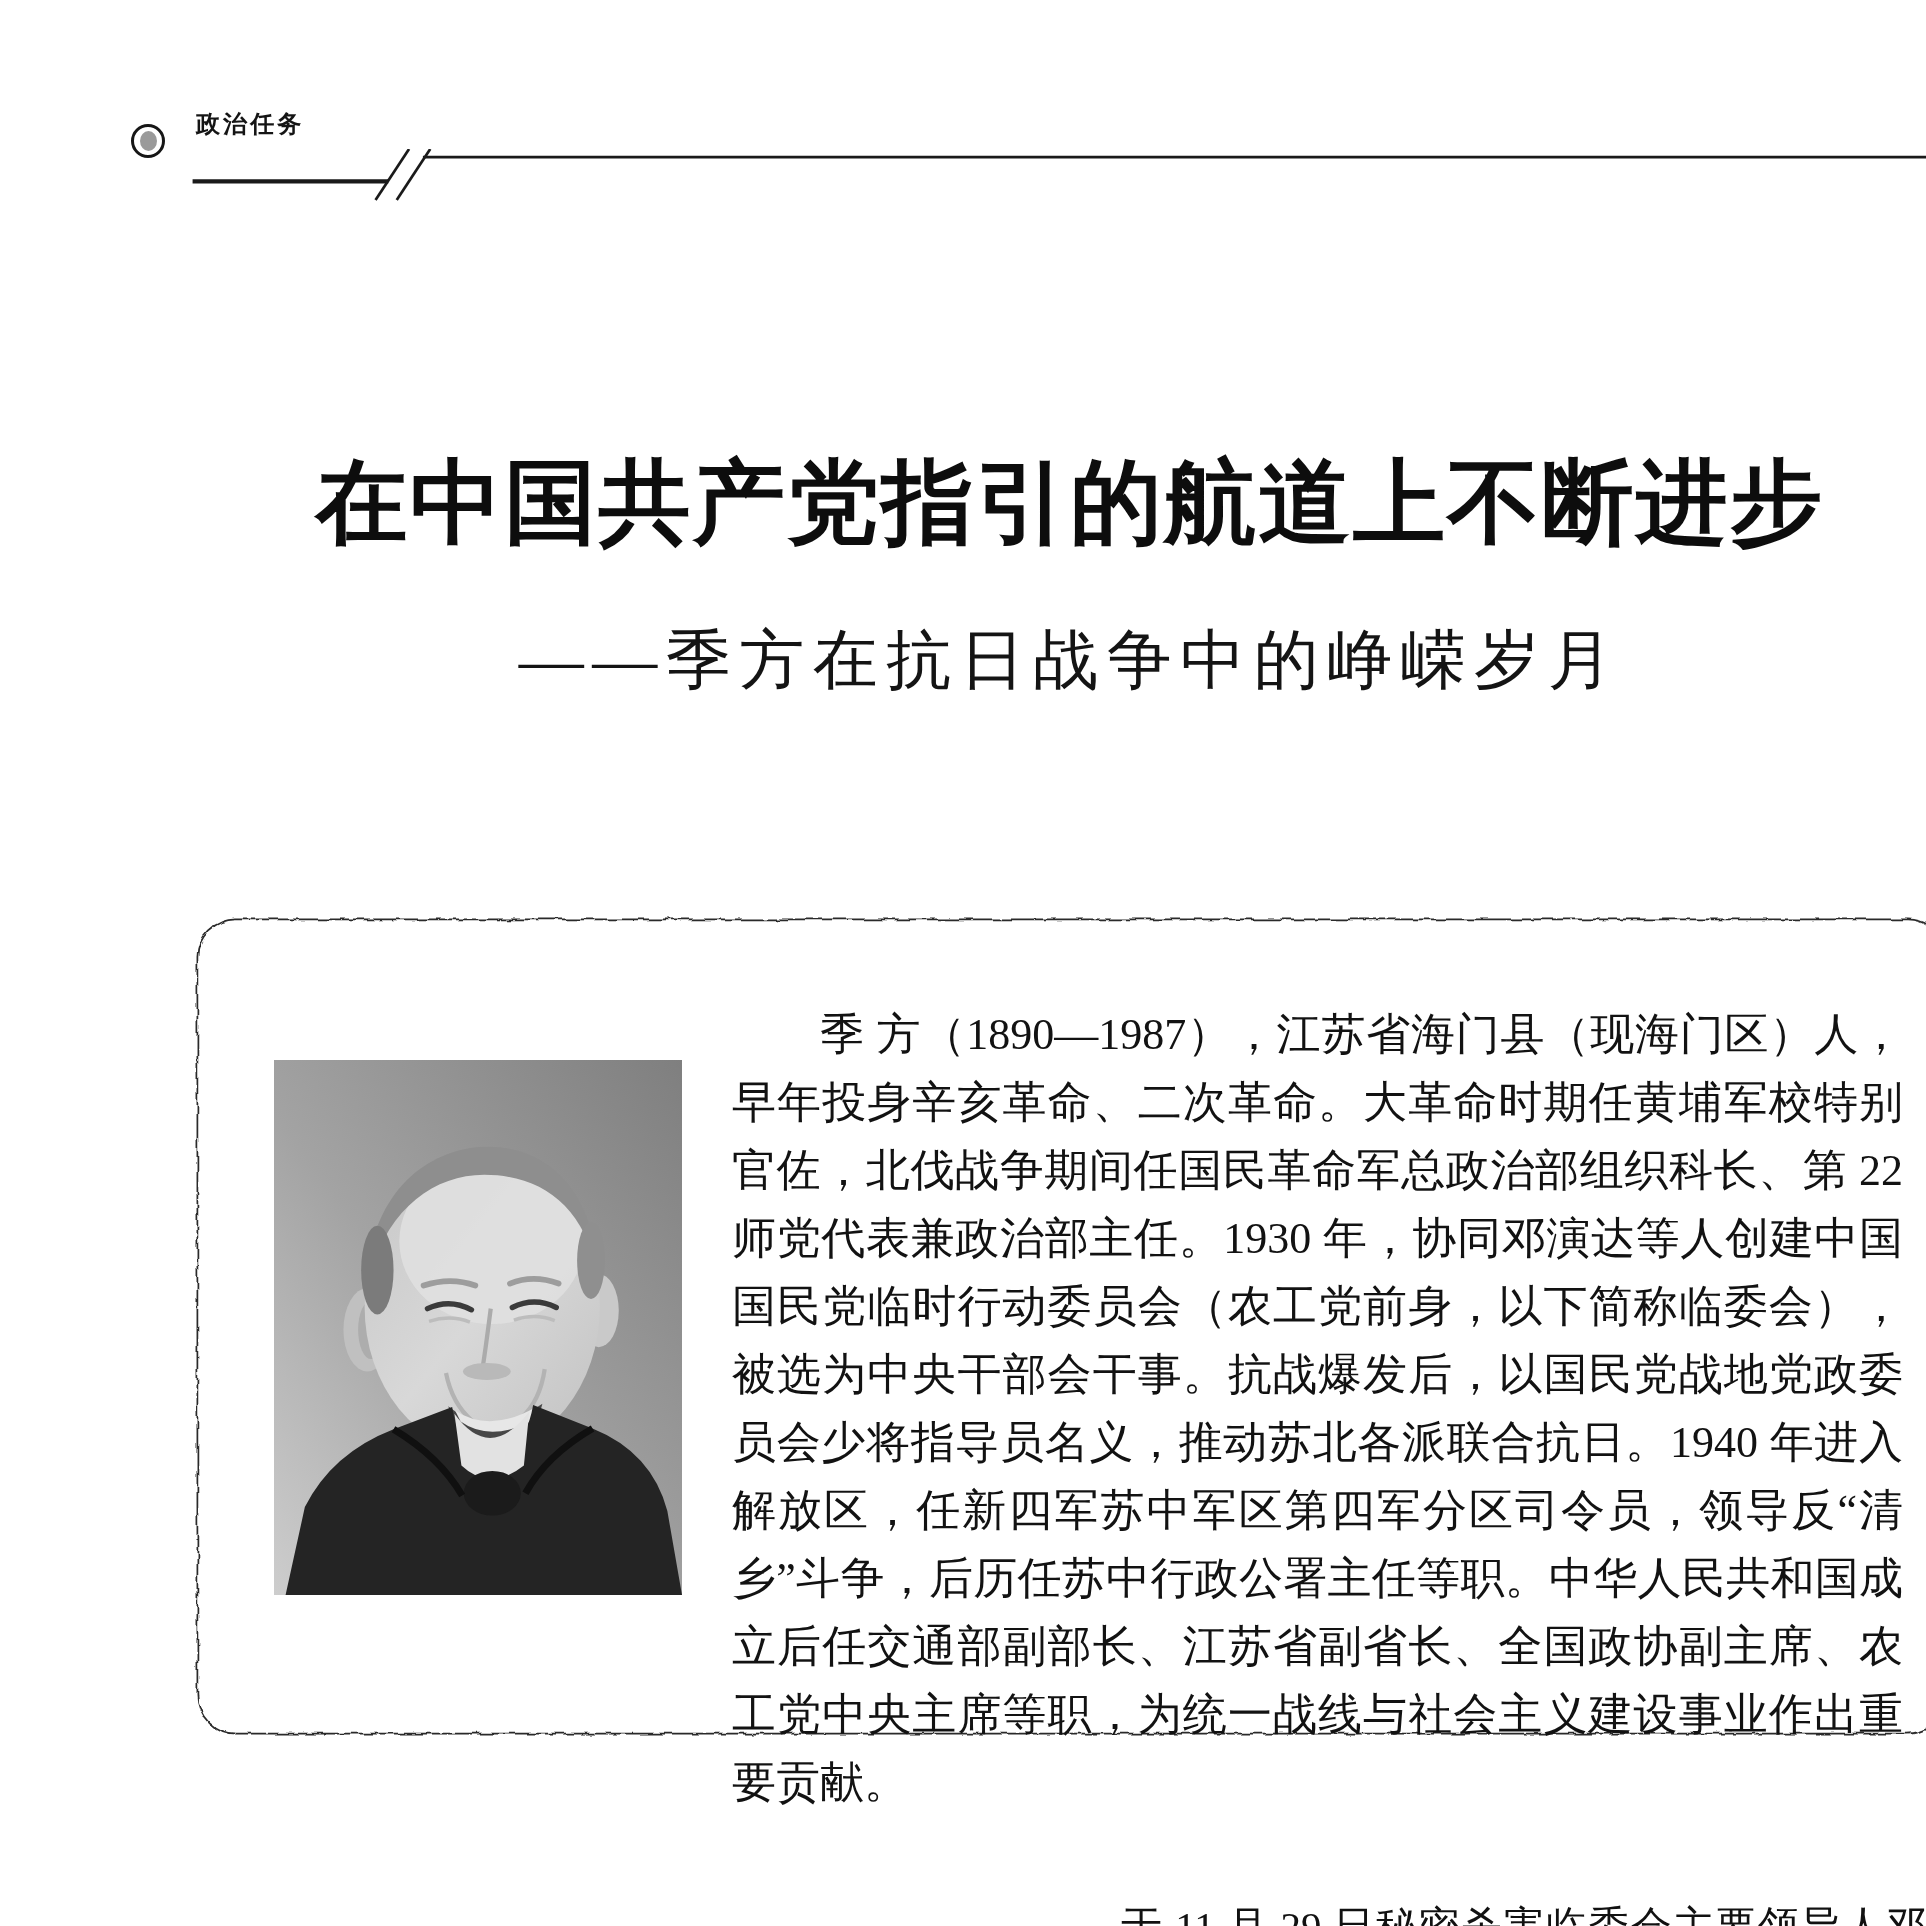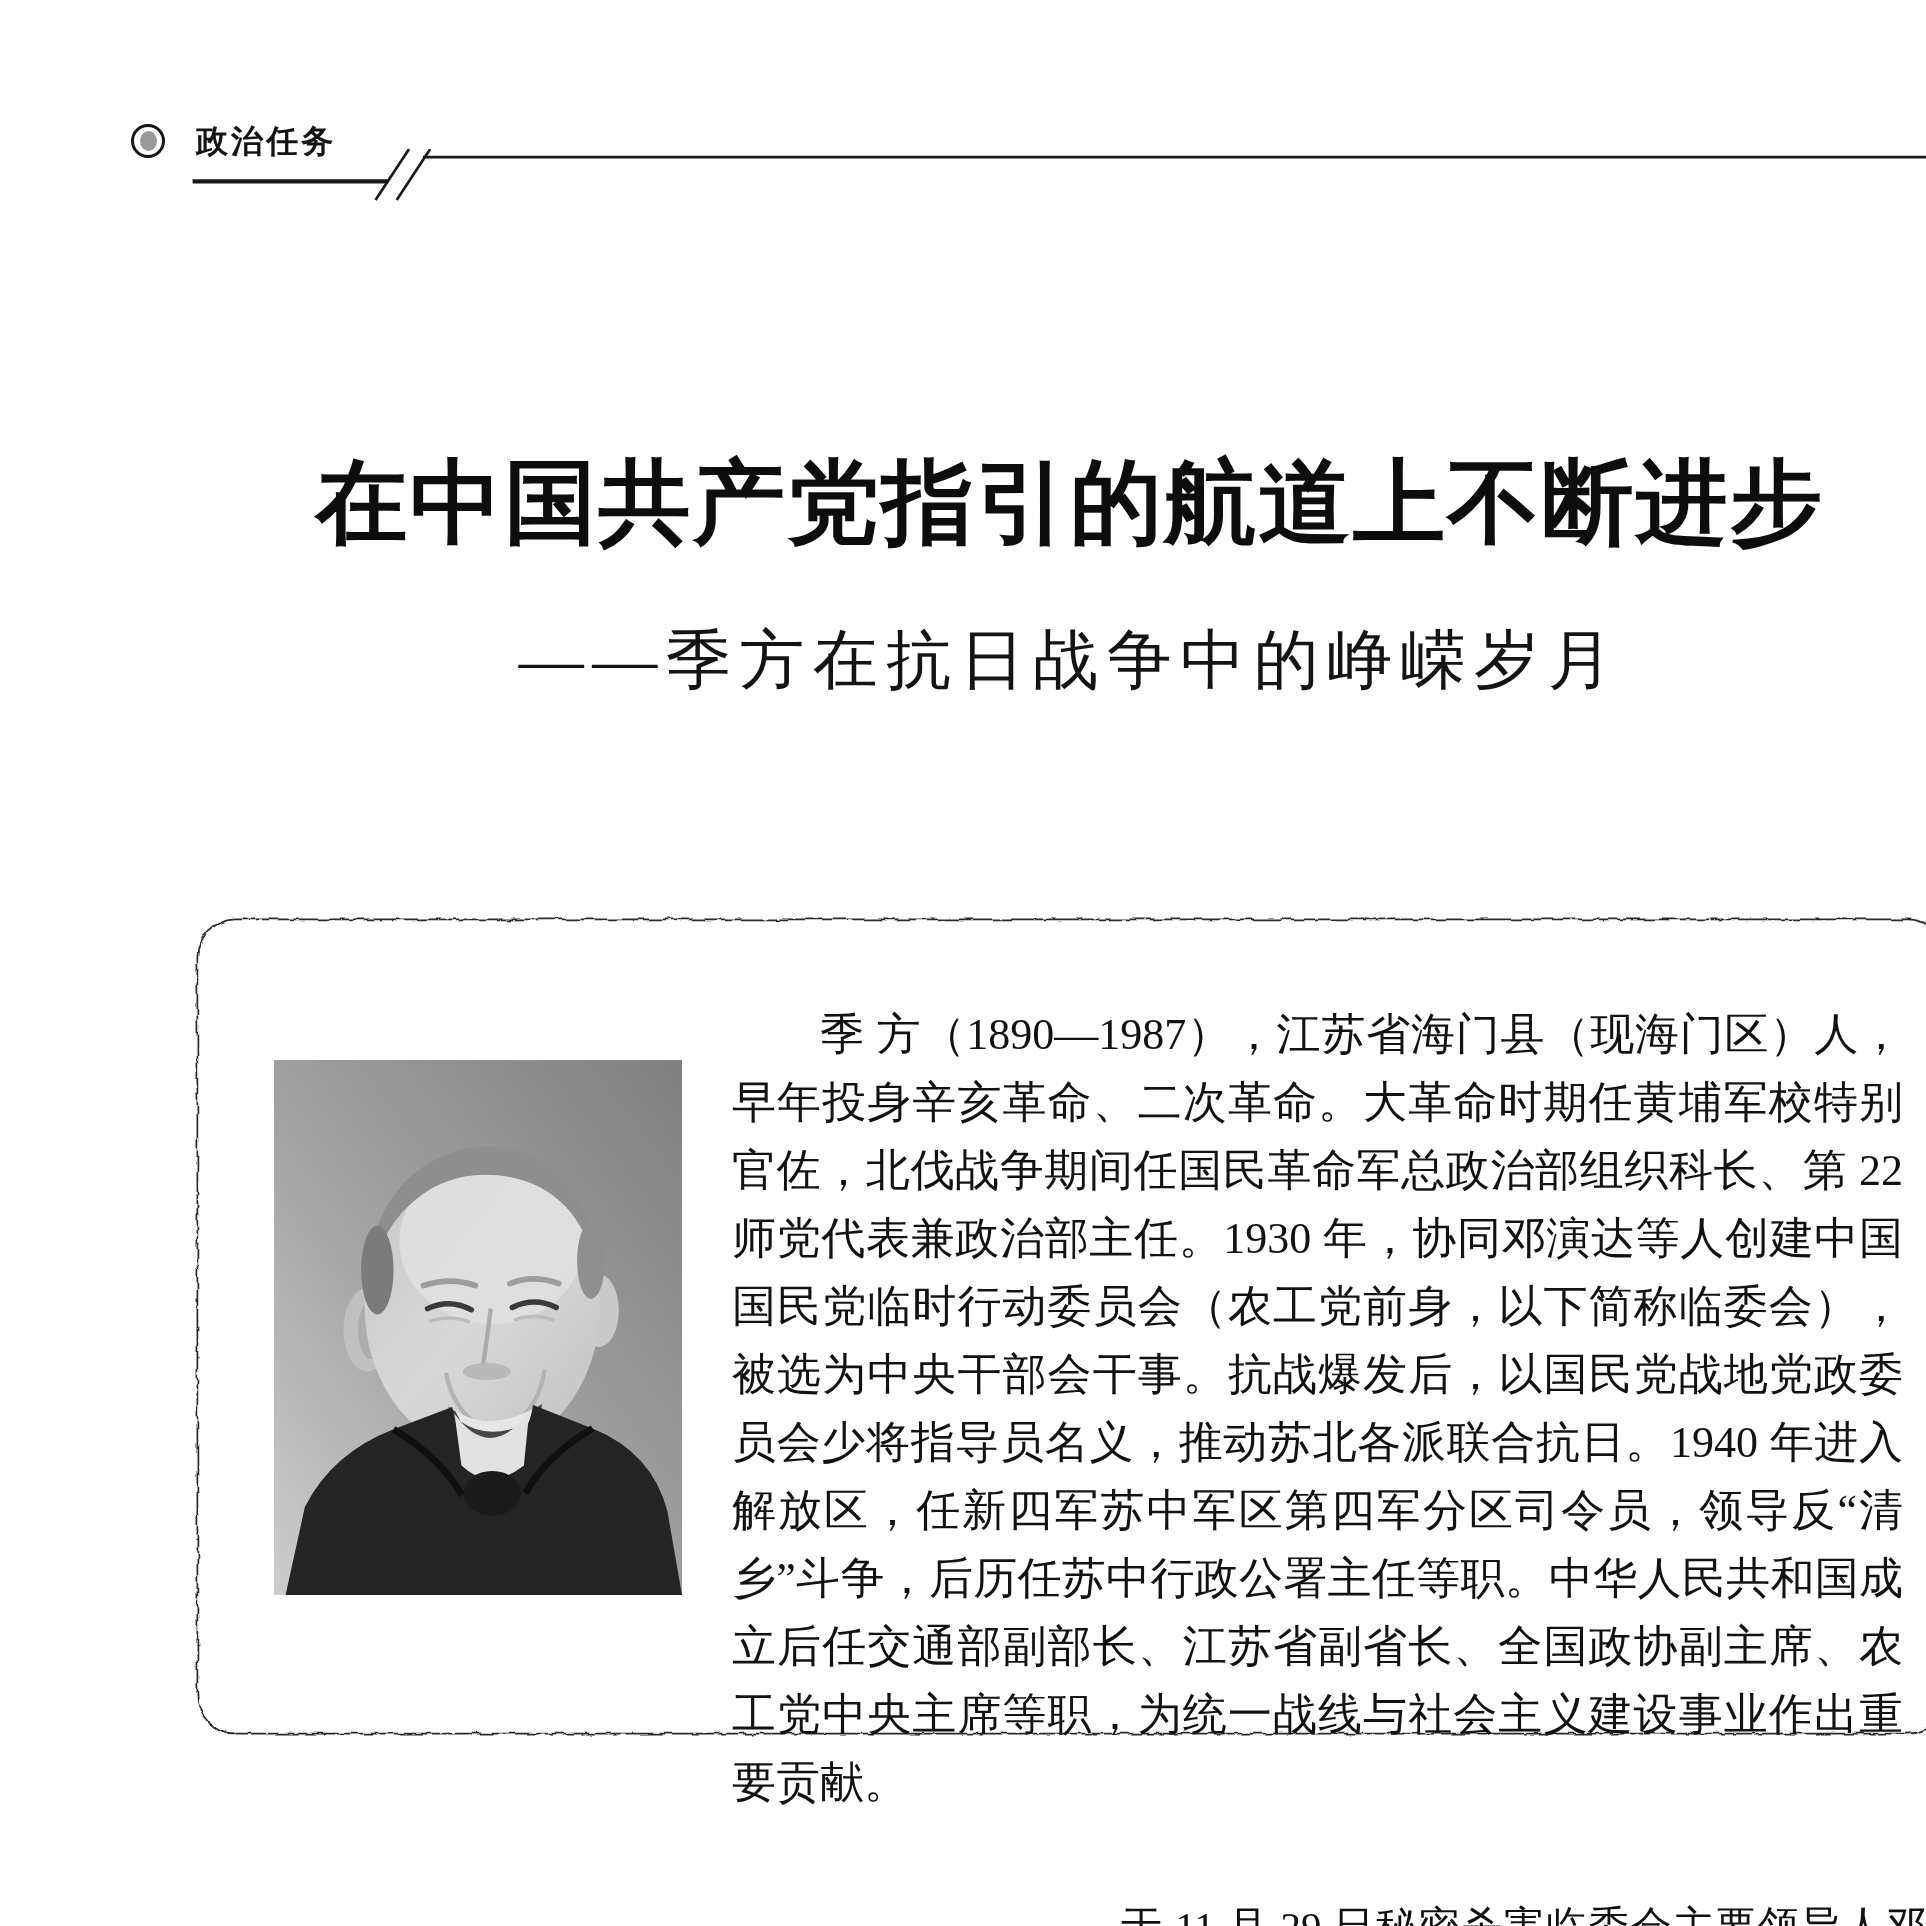--- a/index.html
+++ b/index.html
@@ -12,23 +12,23 @@
     color:#111;
   }
   
   .hdr-icon{
     position:absolute;left:131px;top:124px;width:34px;height:34px;
     border:3.5px solid #161616;border-radius:50%;
     display:flex;align-items:center;justify-content:center;box-sizing:border-box;
   }
   .hdr-icon .dot{width:17px;height:20px;border-radius:50%;background:#9a9a9a;}
   .hdr-label{
-    position:absolute;left:196px;top:120px;
+    position:absolute;left:196px;top:108px;
     font-family:"Liberation Sans","DejaVu Sans",sans-serif;
-    font-weight:bold;font-size:32px;letter-spacing:3.1px;color:#141414;
+    font-weight:bold;font-size:24px;letter-spacing:3.1px;color:#141414;
     white-space:nowrap;
   }
   .hdr-divider{position:absolute;left:0;top:149px;width:2140px;height:58px;}
   
   .title{
     position:absolute;left:0;top:454px;width:100%;
     text-align:center;
     font-family:"Liberation Sans","DejaVu Sans",sans-serif;
     font-weight:900;font-size:92px;line-height:1.05;letter-spacing:2.3px;
     color:#0d0d0d;white-space:nowrap;

